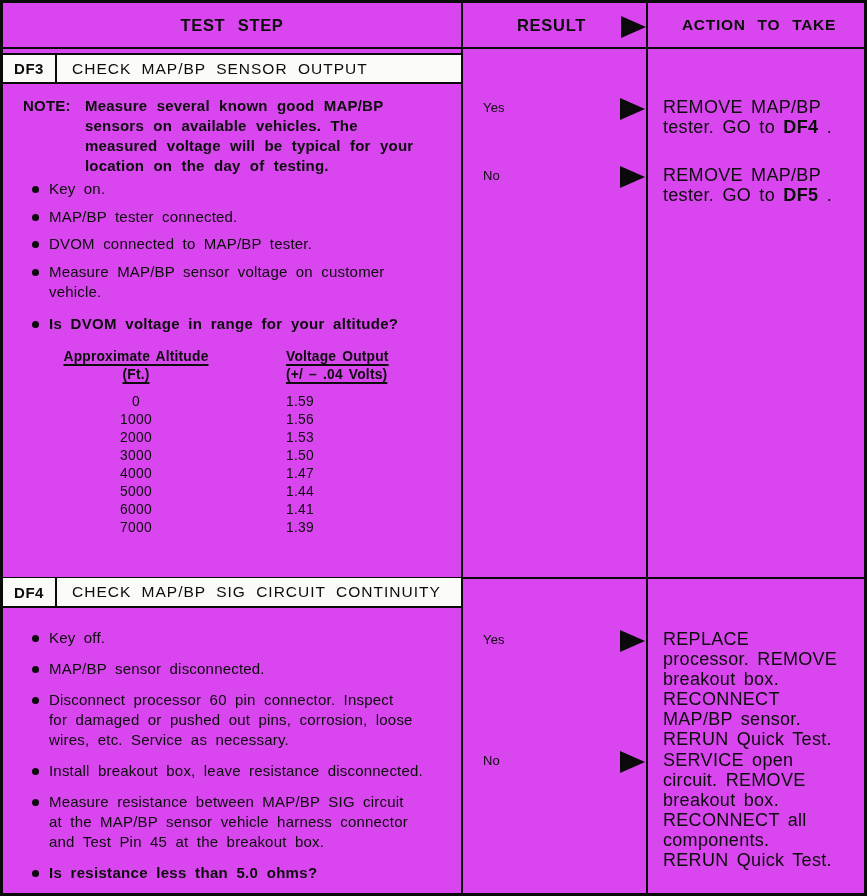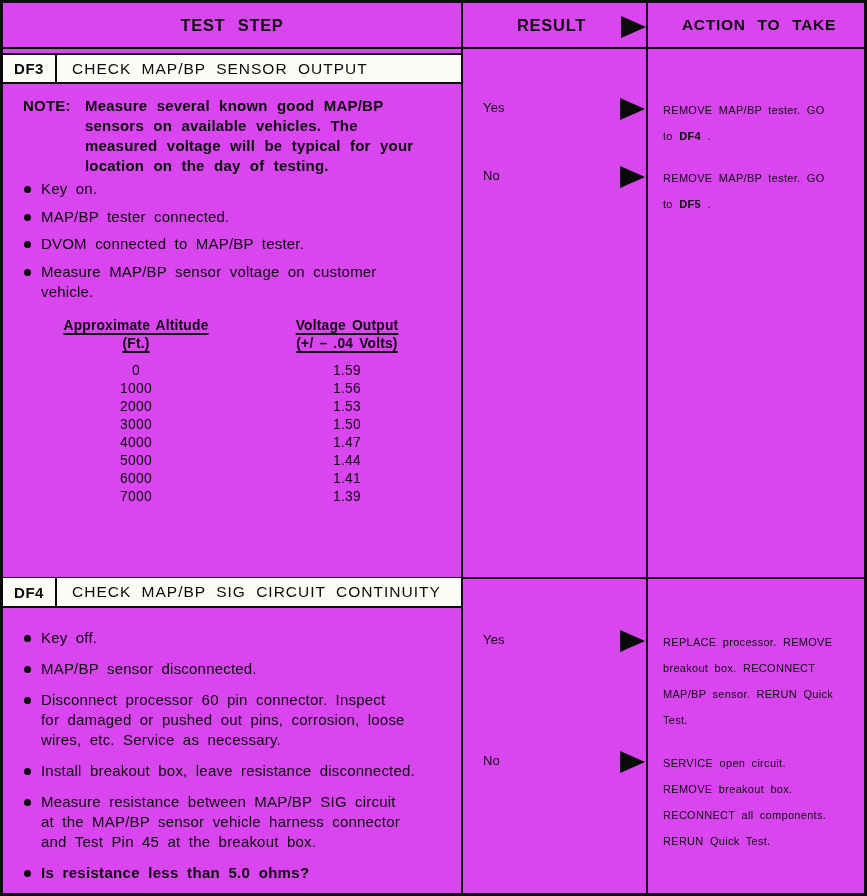--- a/index.html
+++ b/index.html
@@ -43,44 +43,44 @@
   
   .content{position:absolute;left:0;width:458px;font-size:15px;letter-spacing:.2px;word-spacing:4px;}
   .content.df3{top:84px;}
   .content.df4{top:605px;}
 
   .note{margin:9px 0 0 20px;display:flex;}
   .note-label{font-weight:bold;width:62px;flex:none;line-height:20px;}
   .note-lines{font-weight:bold;line-height:20px;letter-spacing:.2px;word-spacing:5px;}
   .line{display:block;}
 
-  .blist{margin:0;padding:0;list-style:none;}
+  .blist{margin:8px;padding:0;list-style:none;}
   .df3 .blist{margin-top:3px;}
   .df4 .blist{margin-top:20px;}
   .blist li{position:relative;padding-left:38px;margin-bottom:7px;line-height:20.5px;}
   .df4 .blist li{margin-bottom:11px;line-height:20px;}
   .dot{position:absolute;left:21px;top:7px;width:7px;height:7px;border-radius:50%;background:#0a0a0a;}
   .q{font-weight:bold;letter-spacing:.3px;}
   .df3 .q-item{margin-top:11px;}
 
   
   .alt-table{display:flex;margin:14px 0 0 48px;gap:65px;font-size:13.8px;word-spacing:2px;}
   .alt-col1{width:170px;text-align:center;}
-  .alt-col2{width:122px;text-align:center;}
+  .alt-col2{width:122px;}
   .alt-head{font-weight:bold;line-height:18px;}
   .u{text-decoration:underline;text-decoration-thickness:2px;text-underline-offset:3px;}
   .alt-vals{margin-top:9px;line-height:18px;letter-spacing:.3px;}
 
   
   .rrow{position:absolute;left:460px;width:405px;display:flex;}
   .rcell{position:relative;width:183px;flex:none;box-sizing:border-box;padding-left:20px;
          font-size:13px;line-height:21px;letter-spacing:.2px;}
   .rcell .arrow{position:absolute;right:1px;top:1px;}
   .acell{box-sizing:border-box;padding-left:17px;width:222px;}
-  .atext{width:177px;font-size:11px;line-height:26px;letter-spacing:.3px;word-spacing:3px;}
+  .atext{width:177px;font-size:18px;line-height:20px;letter-spacing:.3px;word-spacing:3px;}
   .atext b{letter-spacing:.4px;}
   .row-df3-yes{top:94px;}
   .row-df3-no{top:162px;}
   .row-df4-yes{top:626px;}
   .row-df4-no{top:747px;}
 </style>
 </head>
 <body>
 
 <div class="page">
@@ -118,20 +118,21 @@
     </div>
     <ul class="blist">
       <li><span class="dot"></span><span>Key on.</span></li>
       <li><span class="dot"></span><span>MAP/BP tester connected.</span></li>
       <li><span class="dot"></span><span>DVOM connected to MAP/BP tester.</span></li>
       <li>
           <span class="dot"></span>
           <span class="line">Measure MAP/BP sensor voltage on customer</span>
           <span class="line">vehicle.</span>
         </li>
+      <li class="q-item"><span class="dot"></span><span class="q">Is DVOM voltage in range for your altitude?</span></li>
     </ul>
     <div class="alt-table">
       <div class="alt-col1">
         <div class="alt-head"><span class="u">Approximate Altitude</span><br><span class="u">(Ft.)</span></div>
         <div class="alt-vals">
           <div>0</div>
           <div>1000</div>
           <div>2000</div>
           <div>3000</div>
           <div>4000</div>

